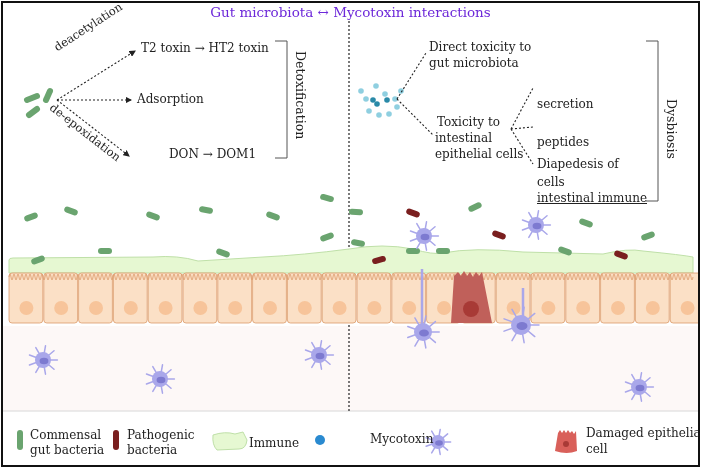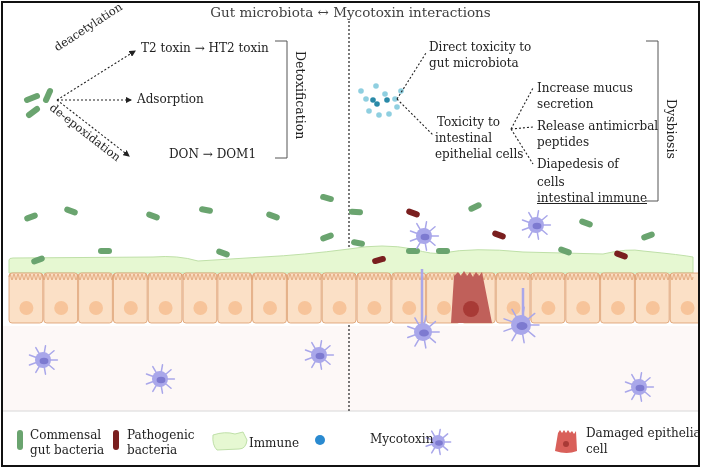--- a/index.html
+++ b/index.html
@@ -1,19 +1,19 @@
 <!DOCTYPE html>
 <html><head>
 <meta charset="utf-8">
 <style>
   html, body { margin:0; padding:0; background:#fff; }
   body { width:701px; height:468px; position:relative; overflow:hidden; font-family:"DejaVu Serif","Liberation Serif",serif; }
   .frame { position:absolute; left:1px; top:1px; width:695px; height:462px; border:2px solid #111; background:#fff; overflow:hidden; }
   .t { position:absolute; font-family:"DejaVu Serif","Liberation Serif",serif; color:#222; white-space:nowrap; line-height:1.15; }
-  .title { top:2px; left:0; width:100%; text-align:center; font-size:13.5px; color:#404040; }
+  .title { top:2px; left:0; width:100%; text-align:center; font-size:13.5px; color:#6d28d9; }
   .s12 { font-size:12px; }
   .vertical { writing-mode:vertical-rl; font-size:12.5px; }
   svg { position:absolute; left:0; top:0; }
 </style>
 </head>
 <body>
 
 <div class="frame">
 
   <svg width="695" height="462" viewBox="0 0 695 462">
@@ -276,23 +276,21 @@
   <div class="t s12" style="left:136px;top:145px;margin-left:30px;">DON → DOM1</div>
   <div class="t vertical" style="left:290px;top:48px;">Detoxification</div>
 
   <div class="t s12" style="left:426px;top:38px;">Direct toxicity to</div>
   <div class="t s12" style="left:426px;top:54px;">gut microbiota</div>
 
   <div class="t s12" style="left:434px;top:113px;">Toxicity to</div>
   <div class="t s12" style="left:432px;top:129px;">intestinal</div>
   <div class="t s12" style="left:432px;top:145px;">epithelial cells</div>
 
-  <div class="t s12" style="left:534px;top:79px;">Increase mucus</div>
   <div class="t s12" style="left:534px;top:95px;">secretion</div>
-  <div class="t s12" style="left:534px;top:117px;">Release antimicrbal</div>
   <div class="t s12" style="left:534px;top:133px;">peptides</div>
   <div class="t s12" style="left:534px;top:155px;">Diapedesis of</div>
   <div class="t s12" style="left:534px;top:189px;text-decoration:underline;">intestinal immune</div>
   <div class="t s12" style="left:534px;top:173px;">cells</div>
   <div class="t vertical" style="left:661px;top:96px;">Dysbiosis</div>
 
   <div class="t s12" style="left:27px;top:426px;">Commensal</div>
   <div class="t s12" style="left:27px;top:441px;">gut bacteria</div>
   <div class="t s12" style="left:124px;top:426px;">Pathogenic</div>
   <div class="t s12" style="left:124px;top:441px;">bacteria</div>

